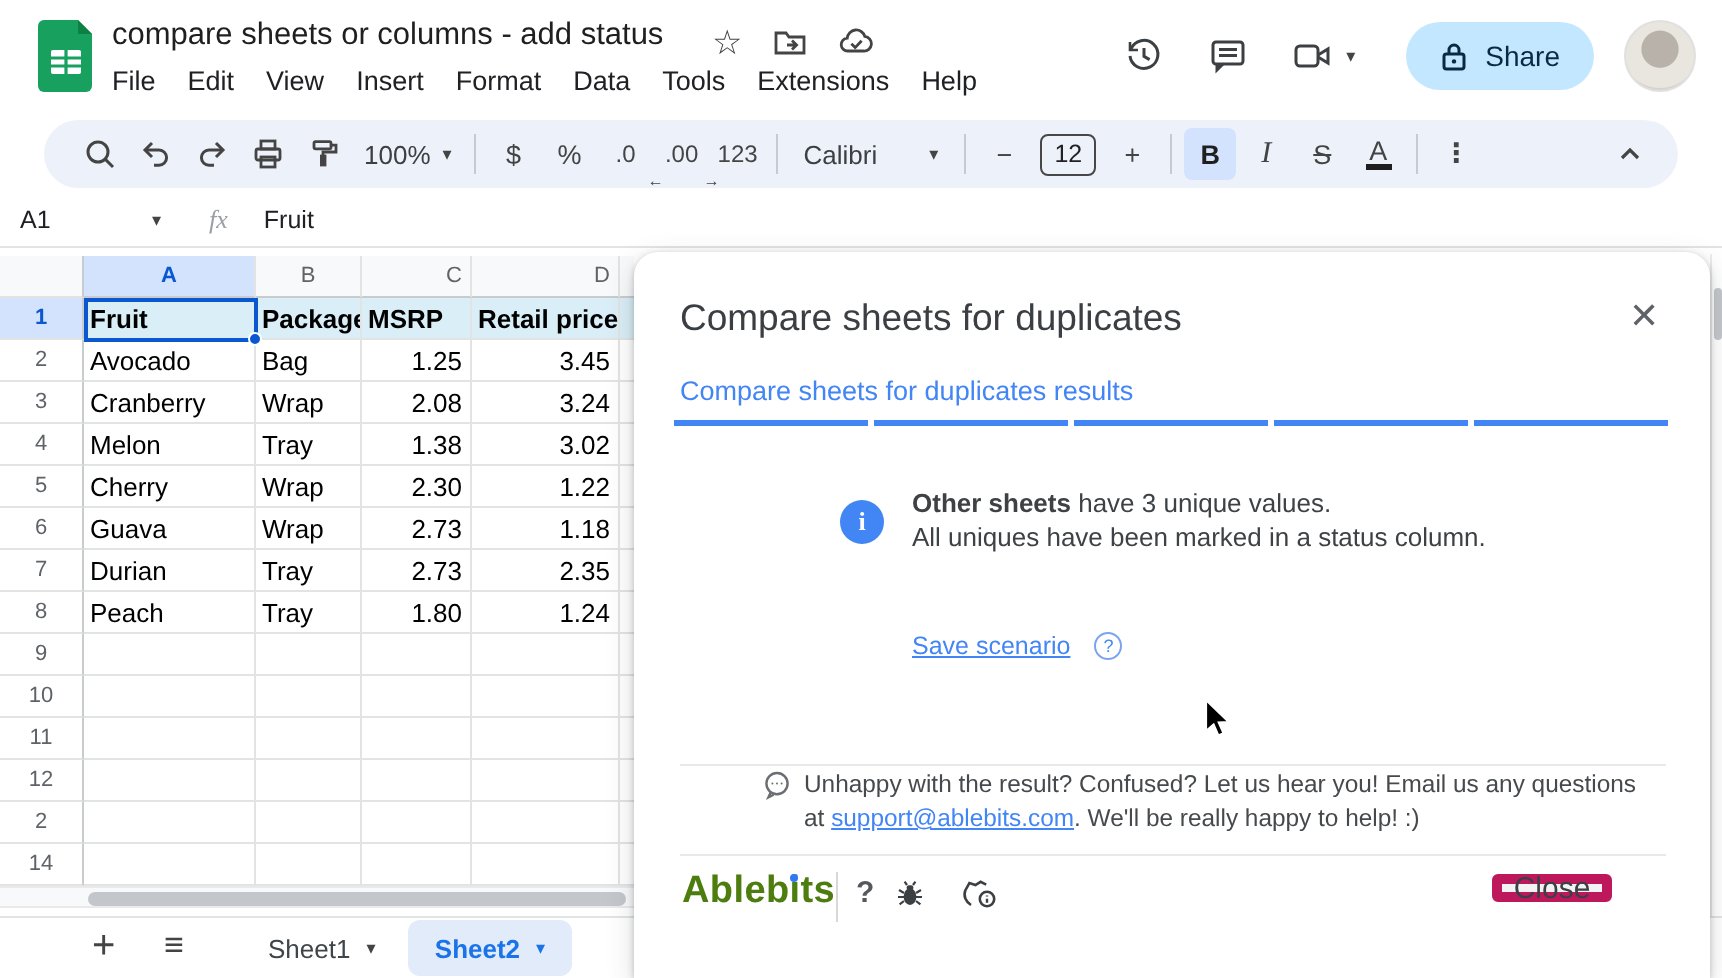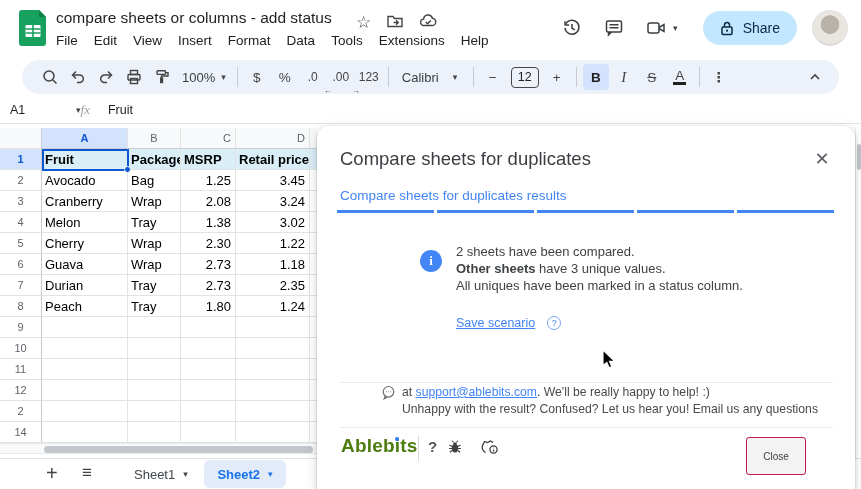--- a/index.html
+++ b/index.html
@@ -20,34 +20,34 @@
   .share-btn { margin-left:14px; height:34px; padding:0 17px; border-radius:17px; background:#c2e7ff; display:flex; align-items:center; gap:9px; color:#0b2a42; font-size:14px; font-weight:500; }
   .avatar { margin-left:15px; width:36px; height:36px; border-radius:50%;
     background:radial-gradient(circle at 50% 40%, #b9b2aa 0 34%, #e9e5df 36% 72%, #d8d3cc 74% 100%); border:1px solid #e0e0e0; }
 
   
   .toolbar { position:absolute; left:22px; top:60px; width:817px; height:34px; background:#edf2fa; border-radius:17px; display:flex; align-items:center; padding-left:14px; }
   .tbi { display:flex; align-items:center; justify-content:center; min-width:26px; height:26px; margin:0 1px; border-radius:4px; color:#444; font-size:13.5px; }
   .tsep { width:1px; height:20px; background:#c6cad1; margin:0 5px; }
   .tb-label { font-size:13px; color:#3c4043; }
   .zoom-box { display:flex; align-items:center; gap:6px; padding:0 6px; }
-  .font-box { display:flex; align-items:center; gap:14px; padding:0 8px; min-width:74px; }
+  .font-box { display:flex; align-items:center; gap:26px; padding:0 8px; min-width:74px; }
   .size-box { width:28px; height:21px; border:1px solid #474747; border-radius:4px; font-size:12.5px; color:#202124; display:flex; align-items:center; justify-content:center; margin:0 4px; }
   .b-active { background:#d3e3fd; font-weight:bold; color:#1f1f1f; }
   .italic-i { font-family:"Liberation Serif","DejaVu Serif",serif; font-style:italic; font-size:15px; }
   .strike-s { text-decoration:line-through; font-size:13.5px; }
   .tc-a { font-size:13.5px; border-bottom:3px solid #1f1f1f; line-height:13px; padding:0 2px; }
   .dec { position:relative; font-size:12px; color:#444; }
   .dec .arr { position:absolute; font-size:8px; bottom:-5px; right:-6px; }
   .collapse { position:absolute; right:10px; top:4px; }
 
   
   .fbar { position:absolute; left:0; top:97px; width:861px; height:27px; background:#fff; border-bottom:1px solid #e1e3e6; display:flex; align-items:center; }
   .name-box { width:76px; padding-left:10px; font-size:12.5px; color:#202124; }
-  .fx { font-family:"Liberation Serif","DejaVu Serif",serif; font-style:italic; color:#9aa0a6; font-size:13px; }
+  .fx { font-family:"Liberation Serif","DejaVu Serif",serif; font-style:italic; color:#9aa0a6; font-size:13px; margin-left:24px; }
   .fvalue { margin-left:18px; font-size:12.5px; color:#202124; }
 
   
   .grid { position:absolute; left:0; top:128px; }
   .grow { display:flex; height:21px; }
   .ghead { height:21px; }
   .rn { width:42px; font-size:11px; color:#5f6368; display:flex; align-items:center; justify-content:center; background:#fff; border-right:1px solid #c9cccf; border-bottom:1px solid #e2e3e3; }
   .corner { background:#f8f9fa; }
   .ch { background:#f8f9fa; color:#5f6368; font-size:11px; display:flex; align-items:center; justify-content:center; border-right:1px solid #e2e3e3; border-bottom:1px solid #c9cccf; }
   .ch.sel, .rn.sel { background:#d3e3fd; color:#0b57d0; font-weight:600; }
@@ -88,21 +88,21 @@
   .dlg-div { position:absolute; left:23px; width:493px; height:1px; background:#e9e9e9; }
   .fb-icon { position:absolute; left:64px; top:259px; }
   .fb-text { position:absolute; left:85px; top:258px; font-size:12.2px; color:#474a4d; line-height:17px; }
   .fb-text a { color:#4285f4; text-decoration:underline; }
   .brand { position:absolute; left:24px; top:309px; font-size:19px; font-weight:bold; color:#4d7c0f; letter-spacing:.2px; }
   .brand-dot { position:absolute; left:78px; top:311px; width:4px; height:4px; border-radius:50%; background:#2f7af0; }
   .f-vdiv { position:absolute; top:310px; width:1px; height:25px; background:#d8d8d8; }
   .f-help { position:absolute; left:111px; top:312px; font-size:15px; font-weight:bold; color:#55595d; }
   .f-bug { position:absolute; left:130px; top:313px; }
   .f-hand { position:absolute; left:162px; top:310px; }
-  .close-btn { position:absolute; left:429px; top:311px; width:60px; height:38px; background:#f3f3f3; border:1px solid #be185d; border-radius:3px; font-size:10px; color:#3c4043; display:flex; align-items:center; justify-content:center; }
+  .close-btn { position:absolute; left:429px; top:311px; width:60px; height:14px; background:#f3f3f3; border:5px solid #be185d; border-radius:3px; font-size:15px; color:#3c4043; display:flex; align-items:center; justify-content:center; }
 
   .cursor { position:absolute; left:602px; top:350px; z-index:99; }
   svg { display:block; }
 </style>
 </head>
 <body>
 
 <div id="app">
 
   <div class="topbar">
@@ -407,41 +407,40 @@
     <div class="dlg-link">Compare sheets for duplicates results</div>
     <div class="steps">
       <div></div>
       <div></div>
       <div></div>
       <div></div>
       <div></div>
     </div>
     <div class="info-icon">i</div>
     <div class="info-text">
-      <div>2 sheets have been compared.</div>
       <div><b>Other sheets</b><span> have 3 unique values.</span></div>
       <div>All uniques have been marked in a status column.</div>
     </div>
     <div class="save-row">
       <span class="save-link">Save scenario</span>
       <span class="help-circle">?</span>
     </div>
     <div class="dlg-div" style="top:256px;"></div>
     <span class="fb-icon">
       <svg width="15" height="15" viewBox="0 0 15 15" fill="none" stroke="#6b6f73" stroke-width="1.2">
         <circle cx="7.5" cy="6.8" r="5.3"></circle>
           <path d="M4.3 11.3 l-1.1 2.4 2.6-1.3"></path>
         <circle cx="5.2" cy="6.8" r="0.5" fill="#6b6f73" stroke="none"></circle>
           <circle cx="7.5" cy="6.8" r="0.5" fill="#6b6f73" stroke="none"></circle>
           <circle cx="9.8" cy="6.8" r="0.5" fill="#6b6f73" stroke="none"></circle>
       </svg>
     </span>
     <div class="fb-text">
+      <div>Unhappy with the result? Confused? Let us hear you! Email us any questions</div>
       <div><span>at </span><a>support@ablebits.com</a><span>. We'll be really happy to help! :)</span></div>
-      <div>Unhappy with the result? Confused? Let us hear you! Email us any questions</div>
     </div>
     <div class="dlg-div" style="top:301px;"></div>
     <div class="brand">Ablebits</div>
     <div class="brand-dot"></div>
     <div class="f-vdiv" style="left:101px;"></div>
     <div class="f-help">?</div>
     <span class="f-bug">
       <svg width="16" height="16" viewBox="0 0 16 16">
         <ellipse cx="8" cy="9.3" rx="3.2" ry="4.2" fill="#3c4043"></ellipse>
         <rect x="6.3" y="3.6" width="3.4" height="2.6" rx="1.2" fill="#3c4043"></rect>

